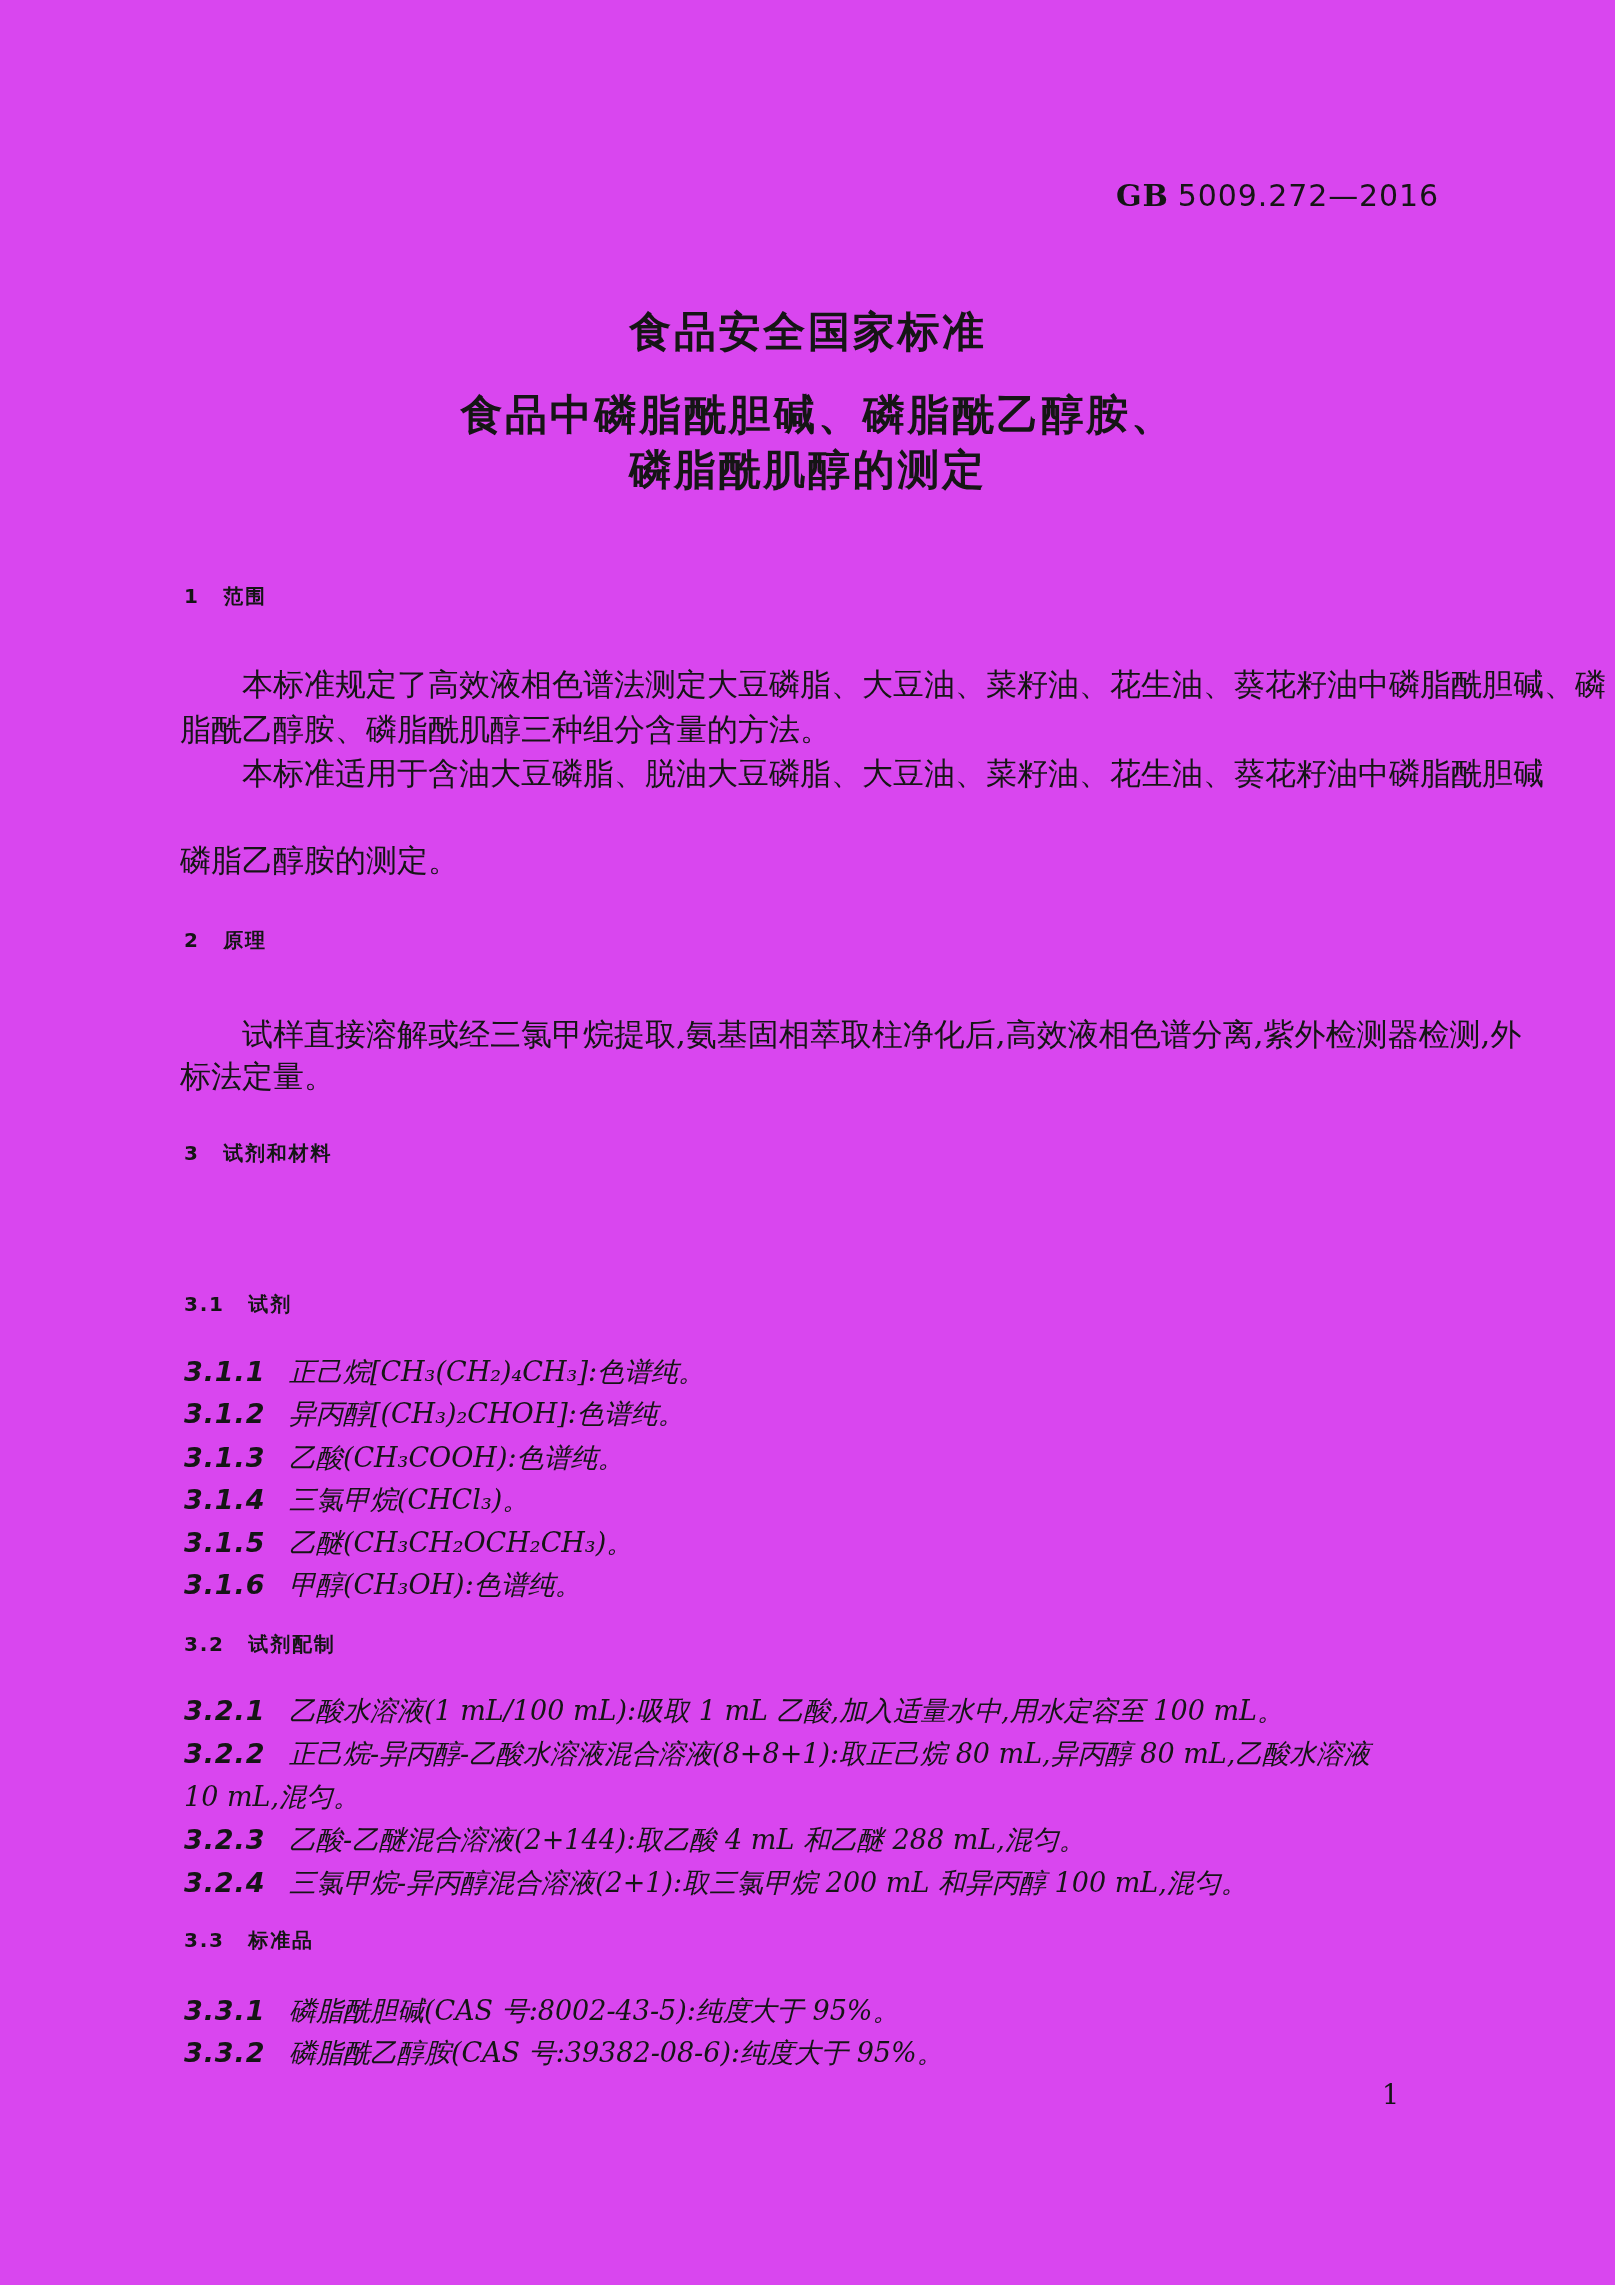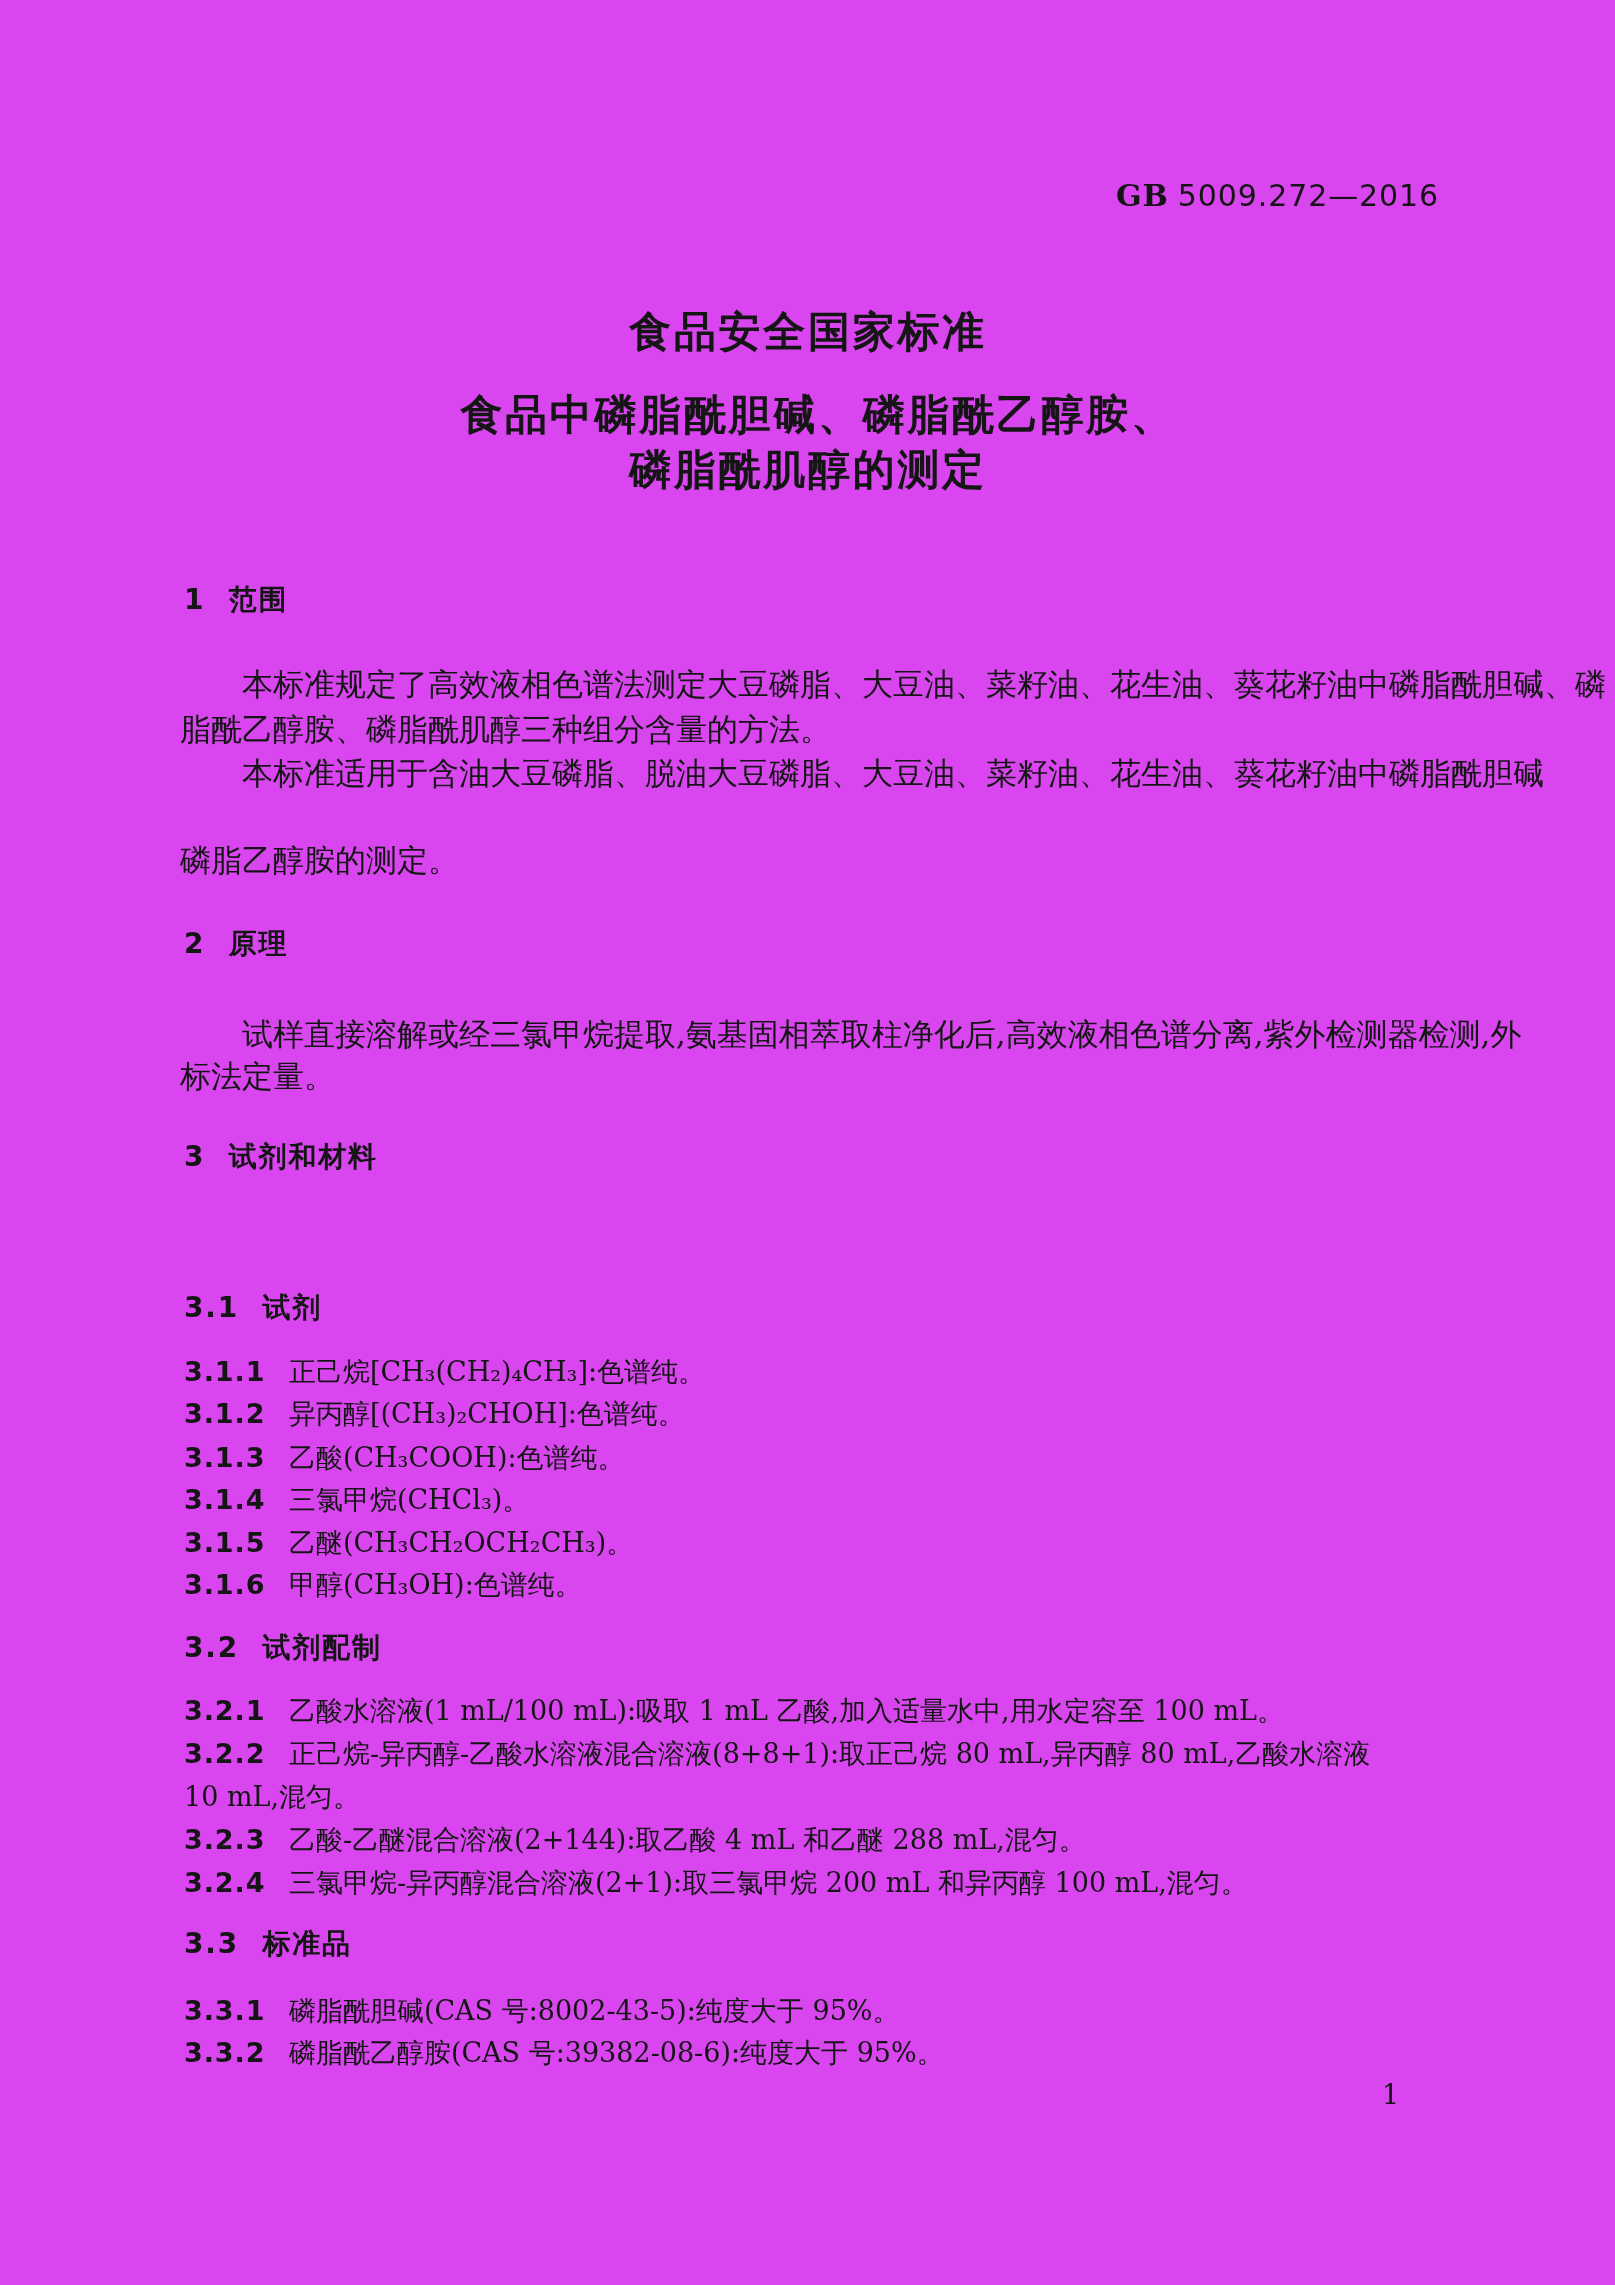--- a/index.html
+++ b/index.html
@@ -18,29 +18,29 @@
   .docnum .num{font-family:"DejaVu Sans","Liberation Sans",sans-serif;font-weight:500;margin-left:9px;}
   
   .title-line{left:0;right:0;text-align:center;
     font-family:Liberation Serif, serif;
     font-weight:700;font-size:42px;letter-spacing:2.7px;}
   .t1{top:311px;}
   .t2{top:394px;margin-left:20px;}
   .t3{top:449px;}
   
   .heading{left:184px;font-family:"DejaVu Sans","Liberation Sans",sans-serif;
-    font-weight:700;font-size:28px;letter-spacing:1.8px;}
+    font-weight:700;font-size:20px;letter-spacing:1.8px;}
   .heading .hnum{display:inline-block;}
   .heading .hlabel{display:inline-block;margin-left:23.5px;}
   
   .body-line{font-size:31px;letter-spacing:0px;}
   .indent{left:242px;}
   .flush{left:180px;}
   
-  .item{left:184px;font-size:27px;}
+  .item{left:184px;font-size:27px;font-style:italic;}
   .item .inum{font-family:"DejaVu Sans","Liberation Sans",sans-serif;
     font-weight:700;font-size:27px;letter-spacing:0.9px;margin-right:23.5px;}
   .item .itext{font-family:"DejaVu Serif","Liberation Serif",serif;}
   
   .pagenum{top:2081px;left:1382px;font-size:27px;}
 </style>
 </head>
 <body>
 
 <div class="page">

